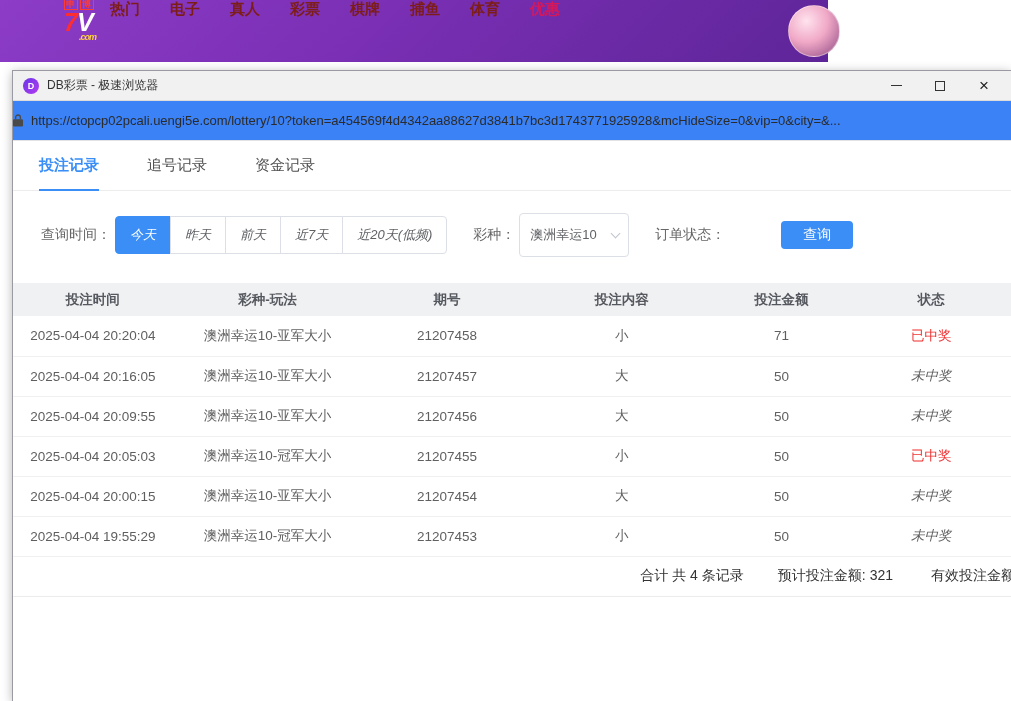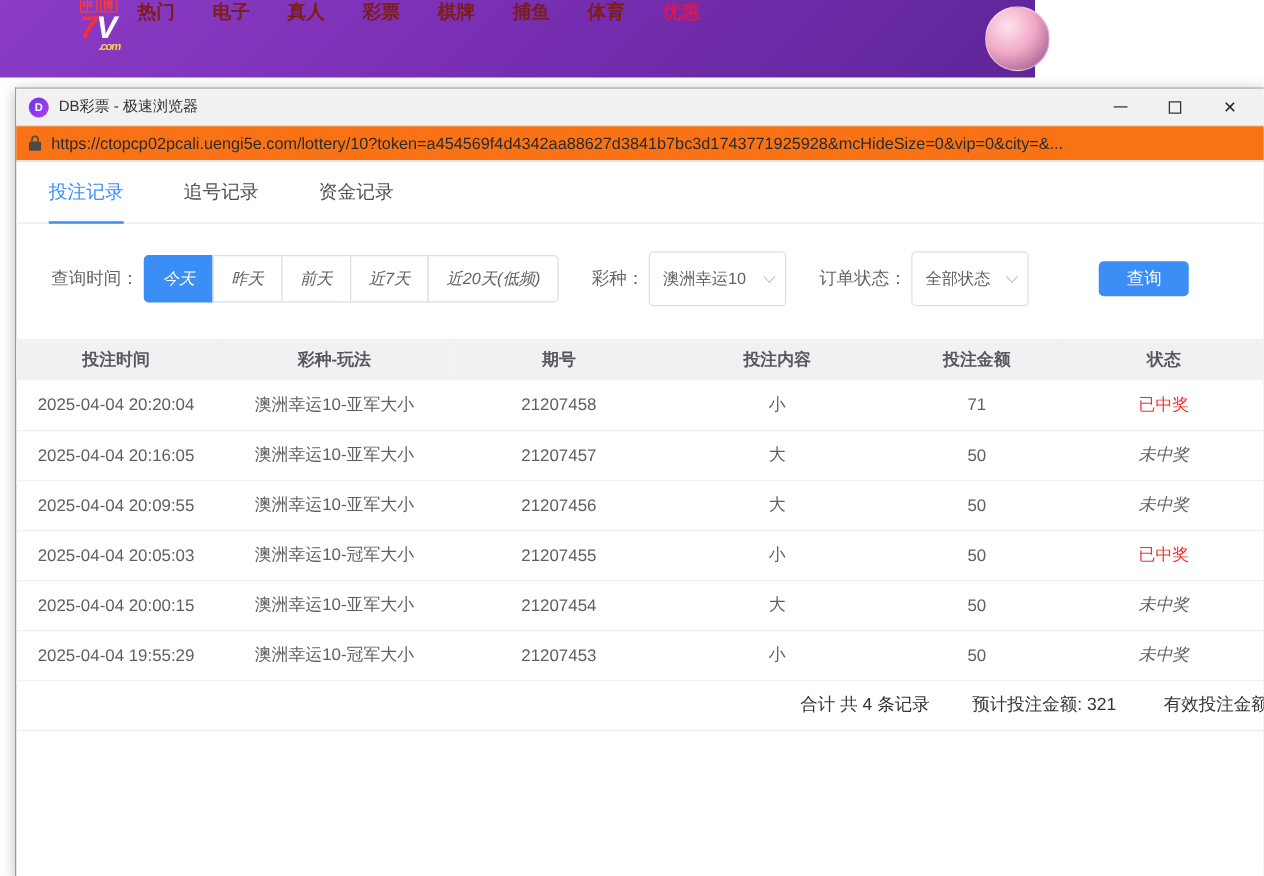--- a/index.html
+++ b/index.html
@@ -52,36 +52,36 @@
     display:flex; align-items:center; justify-content:center;
   }
   .win-title { font-size:12px; color:#333; margin-left:8px; }
   .win-controls { margin-left:auto; display:flex; align-items:center; gap:30px; padding-right:10px; }
   .win-btn { cursor:pointer; display:flex; align-items:center; justify-content:center; width:14px; height:14px; }
   .minimize-glyph { display:inline-block; width:11px; border-bottom:1.5px solid #333; }
   .maximize-glyph { display:inline-block; width:10px; height:10px; border:1.5px solid #333; }
   .close-glyph { font-size:17px; color:#222; line-height:14px; }
 
   .url-bar {
-    height:28px; background:#f97316; border-bottom:1px solid #e2e2e2;
-    display:flex; align-items:center; padding:0 10px; cursor:text;
+    height:40px; background:#3b82f6; border-bottom:1px solid #e2e2e2;
+    display:flex; align-items:center; padding:0 0; cursor:text;
   }
   .lock-icon { display:flex; }
   .url-text { font-size:13px; color:#2b2b2b; margin-left:8px; white-space:nowrap; overflow:hidden; }
 
   
   .tabs {
     display:flex; align-items:stretch; height:50px; padding:0 26px; gap:48px;
     border-bottom:1px solid #ececec;
   }
   .tab {
     display:flex; align-items:center; font-size:15px; color:#4f4f4f;
     border-bottom:2px solid transparent; margin-bottom:-1px; cursor:pointer;
   }
-  .tab.active { color:#3a8ef6; border-bottom-color:#3a8ef6; }
+  .tab.active { color:#3a8ef6; border-bottom-color:#3a8ef6;font-weight:bold; }
 
   .filters { display:flex; align-items:center; padding:22px 0 18px 28px; font-size:14px; color:#666; }
   .seg-group { display:flex; margin-left:4px; }
   .seg {
     border:1px solid #dcdfe6; background:#fff; color:#606266;
     padding:9px 14px; font-size:13px; margin-left:-1px; cursor:pointer; white-space:nowrap;font-style:italic;
   }
   .seg:first-child { border-radius:4px 0 0 4px; margin-left:0; }
   .seg:last-child { border-radius:0 4px 4px 0; }
   .seg.active { background:#3a8ef6; border-color:#3a8ef6; color:#fff; }
@@ -195,24 +195,20 @@
       <button class="seg">前天</button>
       <button class="seg">近7天</button>
       <button class="seg">近20天(低频)</button>
     </div>
     <span class="flabel">彩种：</span>
     <div class="select lottery">
       <span>澳洲幸运10</span>
       <i class="chev"></i>
     </div>
     <span class="flabel">订单状态：</span>
-    <div class="select status">
-      <span>全部状态</span>
-      <i class="chev"></i>
-    </div>
     <button class="search-btn">查询</button>
   </div>
 
   <table class="bet-table">
     <thead>
       <tr>
         <th class="col-time">投注时间</th>
         <th class="col-game">彩种-玩法</th>
         <th class="col-issue">期号</th>
         <th class="col-content">投注内容</th>

